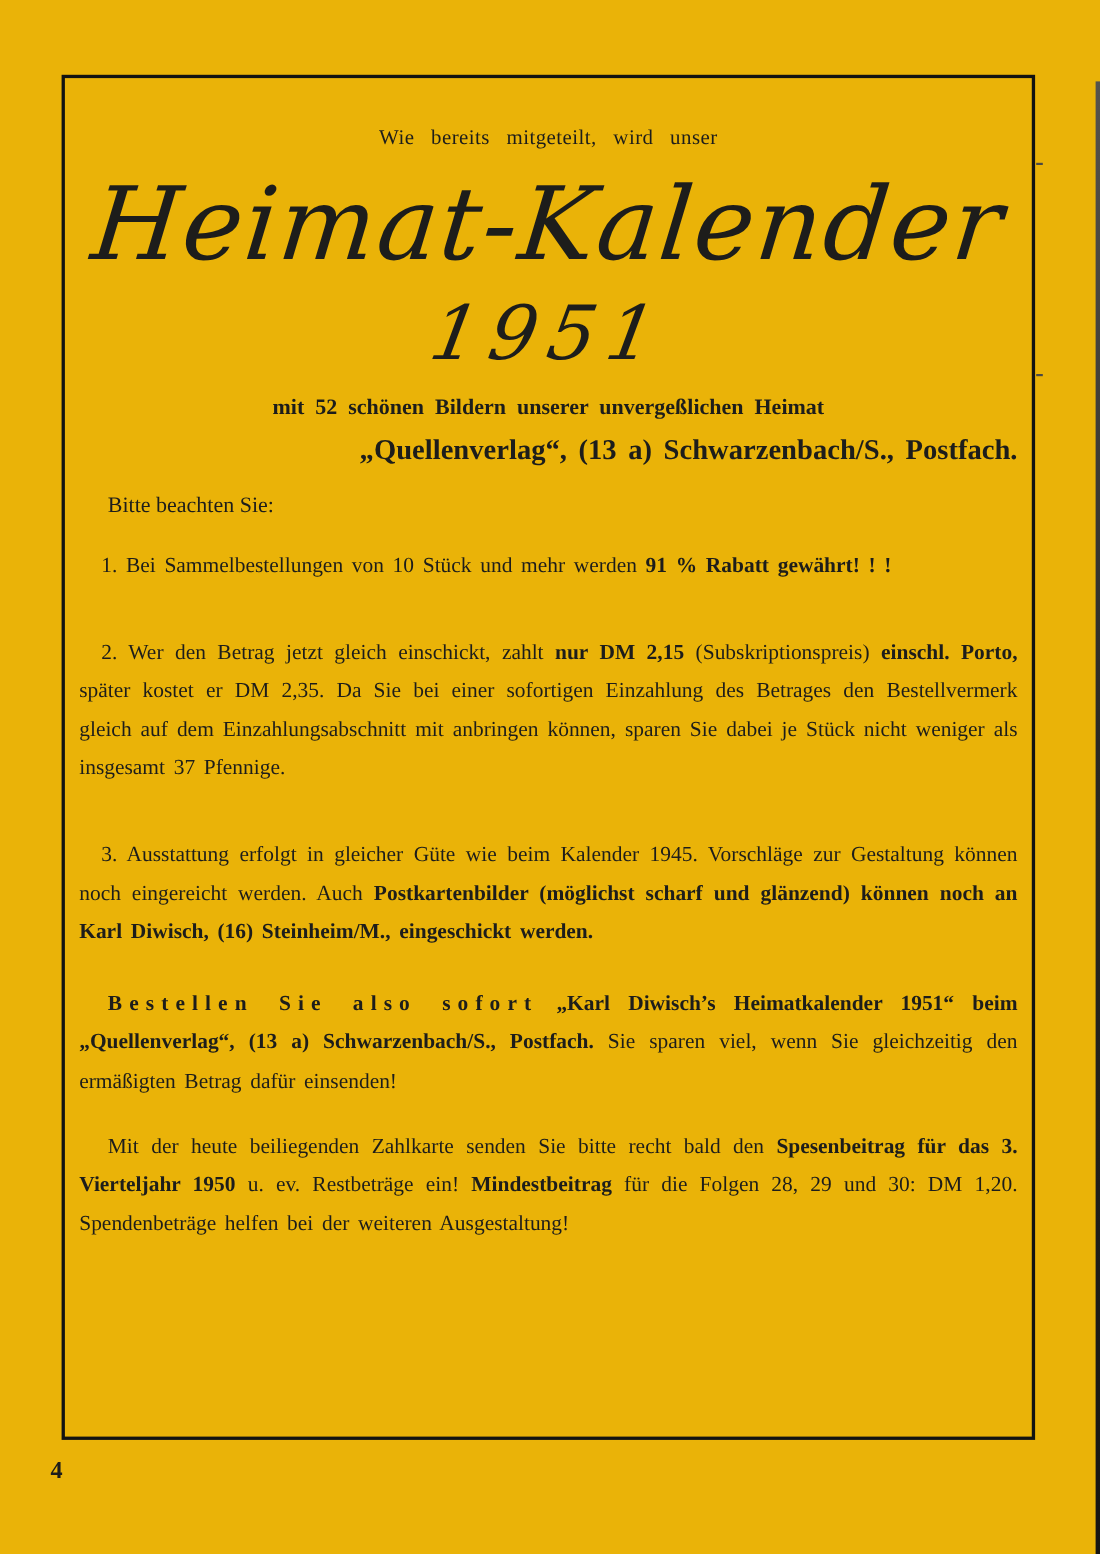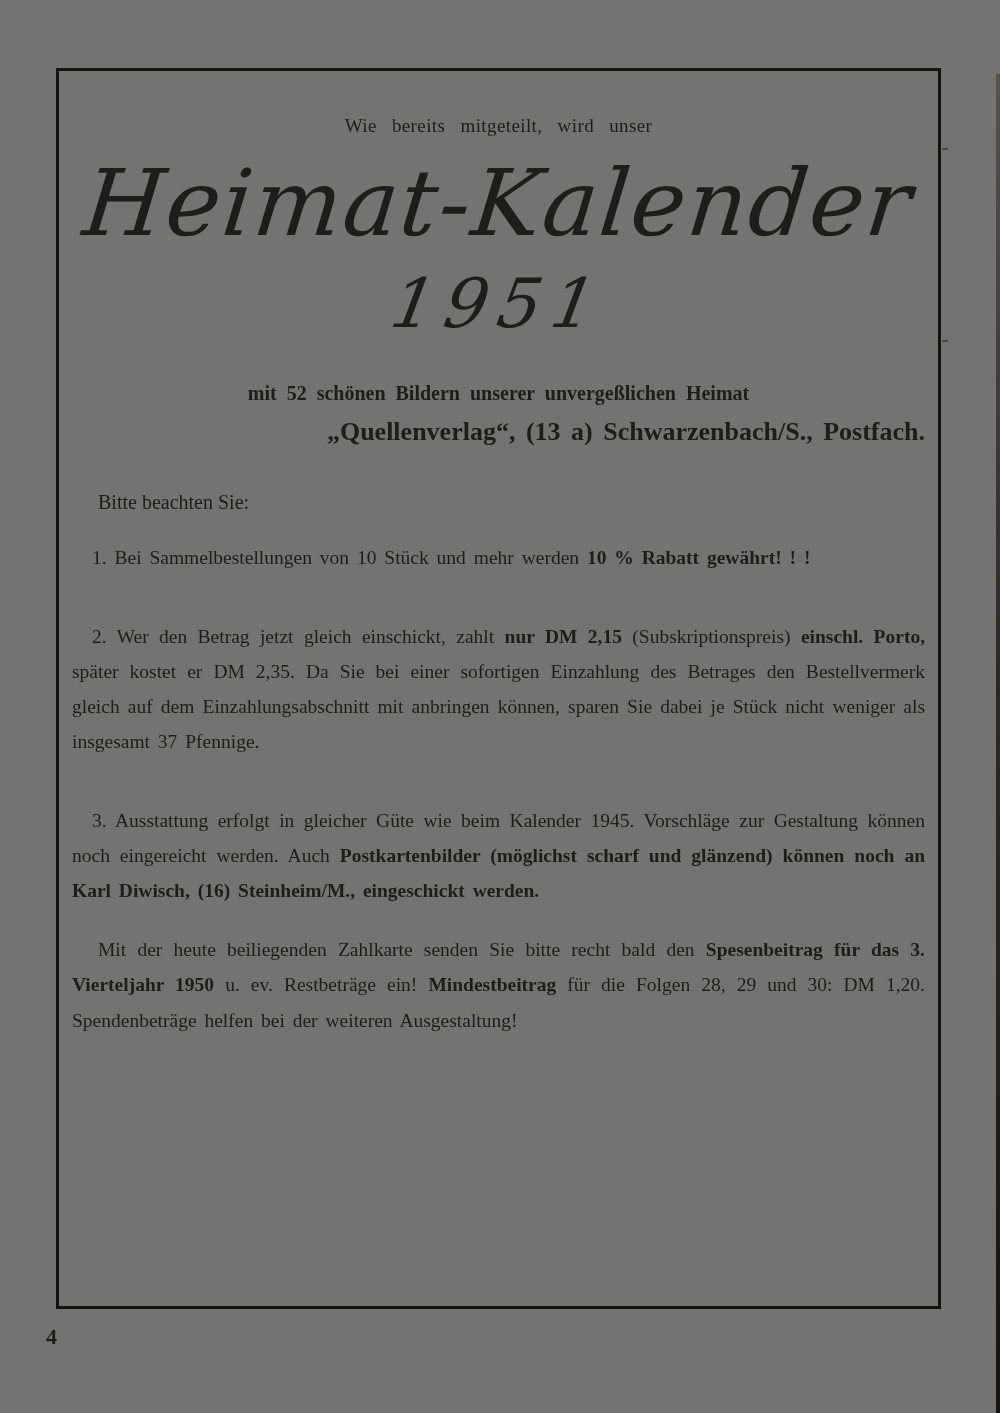--- a/index.html
+++ b/index.html
@@ -1,20 +1,20 @@
 <!DOCTYPE html>
 <html><head>
 <meta charset="utf-8">
 <style>
   * { margin:0; padding:0; box-sizing:border-box; }
   html,body { background:#e9e8e3; }
   .page {
     position:relative;
     width:1000px; height:1413px;
-    background:#737373;
+    background:#eab308;
     font-family:"Liberation Serif", serif;
     color:#1d1d1b;
     margin:0 auto;
     overflow:hidden;
   }
   .frame {
     position:absolute;
     left:56px; top:68px;
     width:885px; height:1241px;
     border:3px solid #131311;
@@ -43,40 +43,40 @@
     margin-top:10px;
     text-align:center;
     font-family:"DejaVu Serif", serif;
     font-style:italic;
     font-size:68px;
     line-height:1.1;
     letter-spacing:10px;
     transform:skewX(-10deg);
   }
   .subtitle {
-    margin-top:40px;
+    margin-top:17px;
     text-align:center;
     font-weight:bold;
     font-size:20px;
     word-spacing:5px;
   }
   .lead {
     margin-top:26px;
     font-size:20px;
     word-spacing:5px;
   }
   .publisher {
     margin-top:12px;
     text-align:right;
     font-weight:bold;
     font-size:26px;
     word-spacing:4px;
   }
   .notice {
-    margin-top:44px;
+    margin-top:24px;
     font-size:20px;
     text-indent:26px;
   }
   .para {
     margin-top:44px;
     font-size:19.5px;
     line-height:1.8;
     text-align:justify;
     text-indent:20px;
     word-spacing:3px;
@@ -118,26 +118,27 @@
 
     <div class="script-year">1951</div>
 
     <p class="subtitle">mit 52 schönen Bildern unserer unvergeßlichen Heimat</p>
 
 
     <p class="publisher">„Quellenverlag“, (13 a) Schwarzenbach/S., Postfach.</p>
 
     <p class="notice">Bitte beachten Sie:</p>
 
-    <p class="para first"><span>1. Bei Sammelbestellungen von 10 Stück und mehr werden </span><span class="bold">10 % Rabatt gewährt! ! !</span></p>
+    <p class="para first"><span>1. Bei Sammelbestellungen von 10 Stück und mehr werden </span><span class="bold">91 % Rabatt gewährt! ! !</span></p>
 
     <p class="para"><span>2. Wer den Betrag jetzt gleich einschickt, zahlt </span><span class="bold">nur DM 2,15</span><span> (Subskriptionspreis) </span><span class="bold">einschl. Porto,</span><span> später kostet er DM 2,35. Da Sie bei einer sofortigen Einzahlung des Betrages den Bestellvermerk gleich auf dem Einzahlungsabschnitt mit anbringen können, sparen Sie dabei je Stück nicht weniger als insgesamt 37 Pfennige.</span></p>
 
     <p class="para"><span>3. Ausstattung erfolgt in gleicher Güte wie beim Kalender 1945. Vorschläge zur Gestaltung können noch eingereicht werden. Auch </span><span class="bold">Postkartenbilder (möglichst scharf und glänzend) können noch an Karl Diwisch, (16) Steinheim/M., eingeschickt werden.</span></p>
 
+    <p class="para order-para"><span class="bold spaced">Bestellen Sie also sofort</span><span class="bold"> </span><span class="bold">„Karl Diwisch’s Heimatkalender 1951“ beim „Quellenverlag“, (13 a) Schwarzenbach/S., Postfach.</span><span> Sie sparen viel, wenn Sie gleichzeitig den ermäßigten Betrag dafür einsenden!</span></p>
 
     <p class="para payment-para"><span>Mit der heute beiliegenden Zahlkarte senden Sie bitte recht bald den </span><span class="bold">Spesenbeitrag für das 3. Vierteljahr 1950</span><span> u. ev. Restbeträge ein! </span><span class="bold">Mindestbeitrag</span><span> für die Folgen 28, 29 und 30: DM 1,20. Spendenbeträge helfen bei der weiteren Ausgestaltung!</span></p>
 
   </div>
 
   <div class="page-number">4</div>
 
   <div class="scan-edge"></div>
 
   <div class="tick-mark" style="top:148px;"></div>

